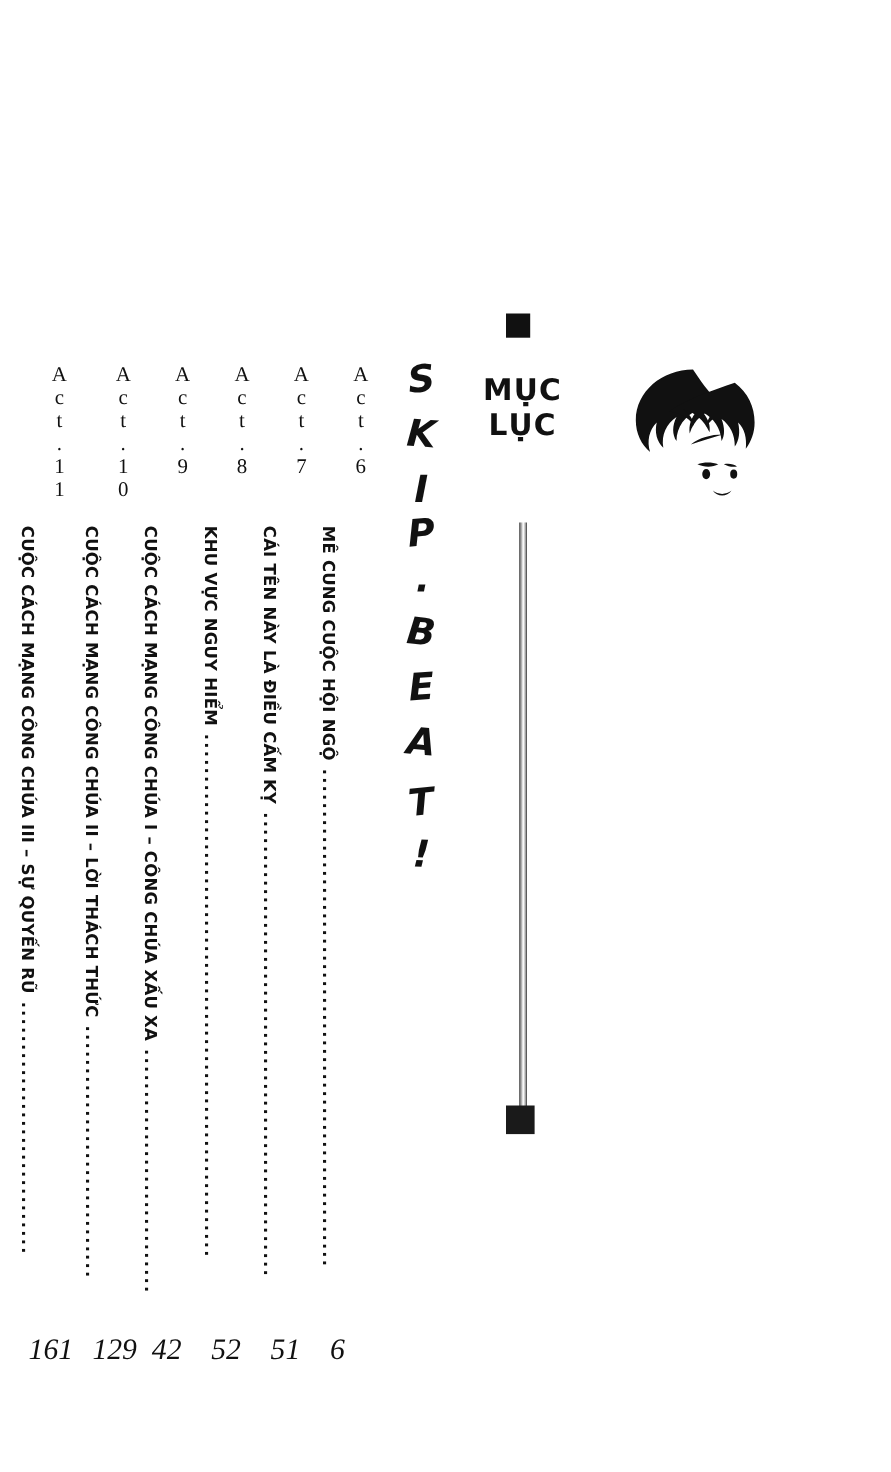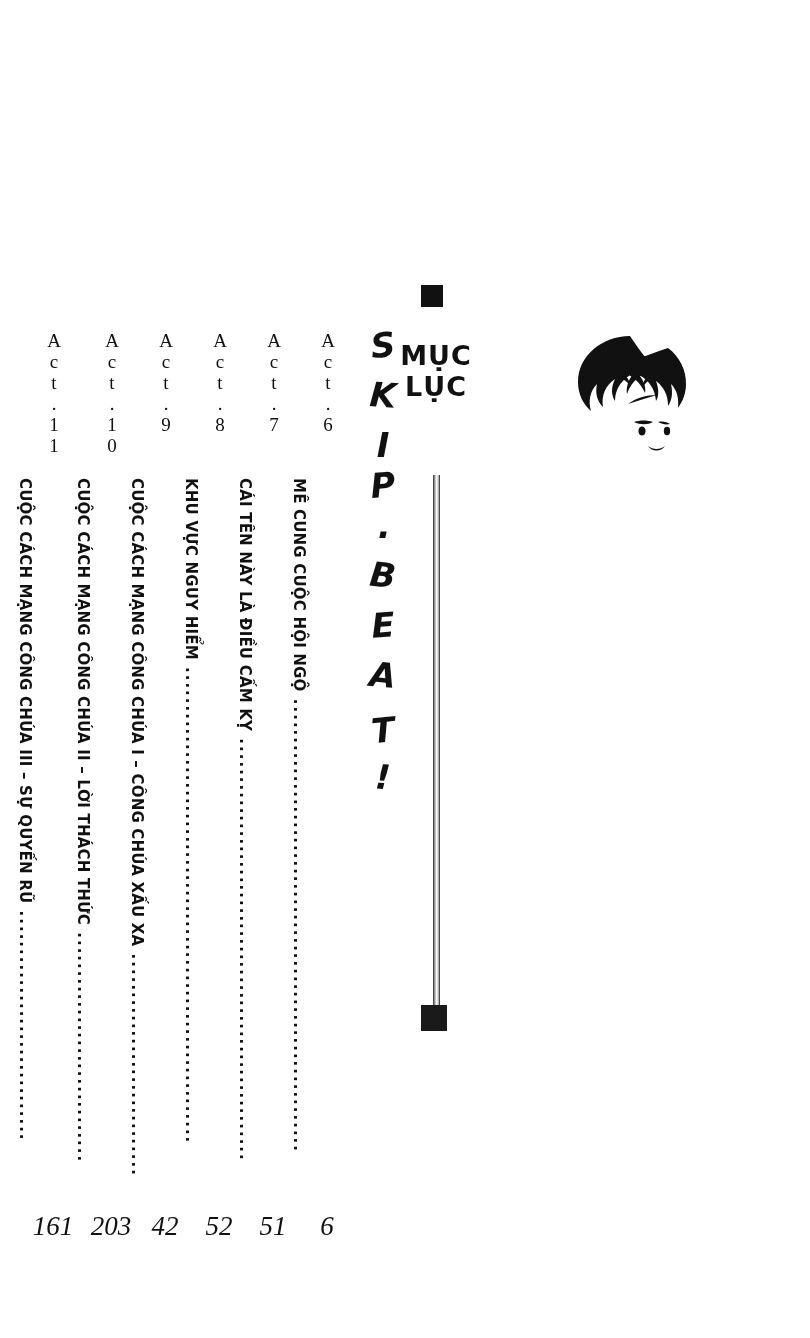--- a/index.html
+++ b/index.html
@@ -21,21 +21,21 @@
     position: absolute;
     left: 572px;
     top: 330px;
     width: 120px;
     height: 130px;
   }
 
   
   .title-block {
     position: absolute;
-    left: 393px;
+    left: 432px;
     top: 285px;
     width: 80px;
     height: 520px;
   }
   .sq-top {
     position: absolute;
     left: 28px;
     top: 0px;
     width: 22px;
     height: 22px;
@@ -136,21 +136,20 @@
   }
   .entry .name .dots {
     font-weight: bold;
     letter-spacing: 2px;
   }
   .entry .page {
     position: absolute;
     bottom: 18px;
     left: 0px;
     width: 54px;
-    text-align: center;
     font-family: "Liberation Serif", serif;
     font-style: italic;
     font-size: 27px;
   }
 </style>
 </head>
 <body>
 
 <div class="logo">
   <svg viewBox="0 0 120 130" width="120" height="130" aria-hidden="true">
@@ -235,21 +234,21 @@
     <div class="entry" style="left: 84px;">
       <div class="act">
         <span>A</span>
         <span>c</span>
         <span>t</span>
         <span>.</span>
         <span>1</span>
         <span>0</span>
       </div>
       <div class="name"><span>CUỘC CÁCH MẠNG CÔNG CHÚA II – LỜI THÁCH THỨC</span><span class="dots"> ..............................</span></div>
-      <div class="page">203</div>
+      <div class="page">129</div>
     </div>
     <div class="entry" style="left: 26px;">
       <div class="act">
         <span>A</span>
         <span>c</span>
         <span>t</span>
         <span>.</span>
         <span>1</span>
         <span>1</span>
       </div>

